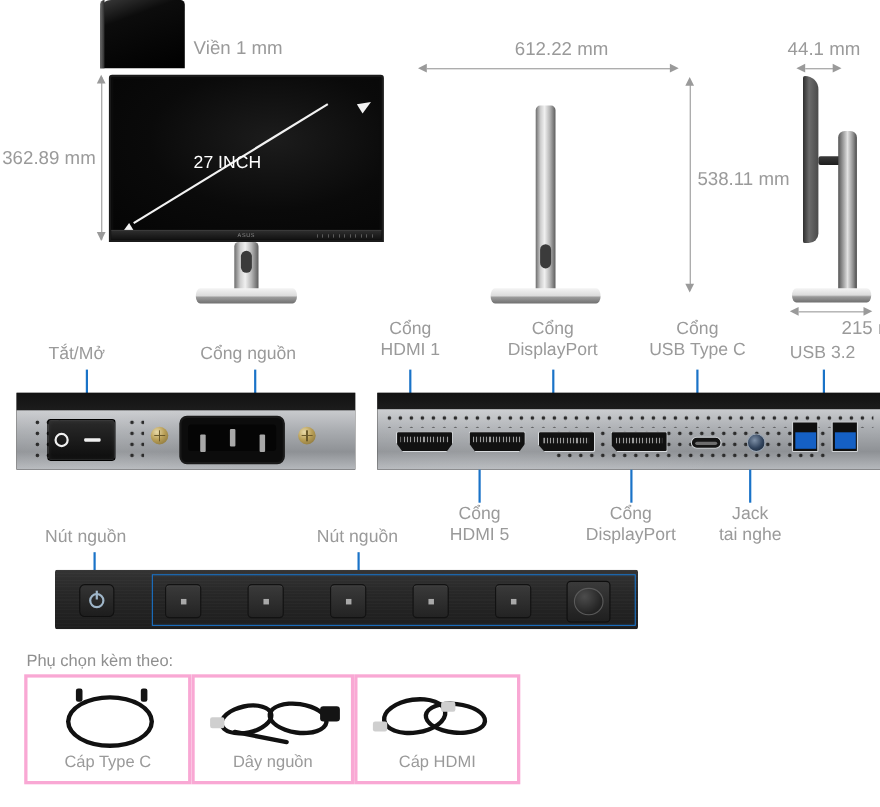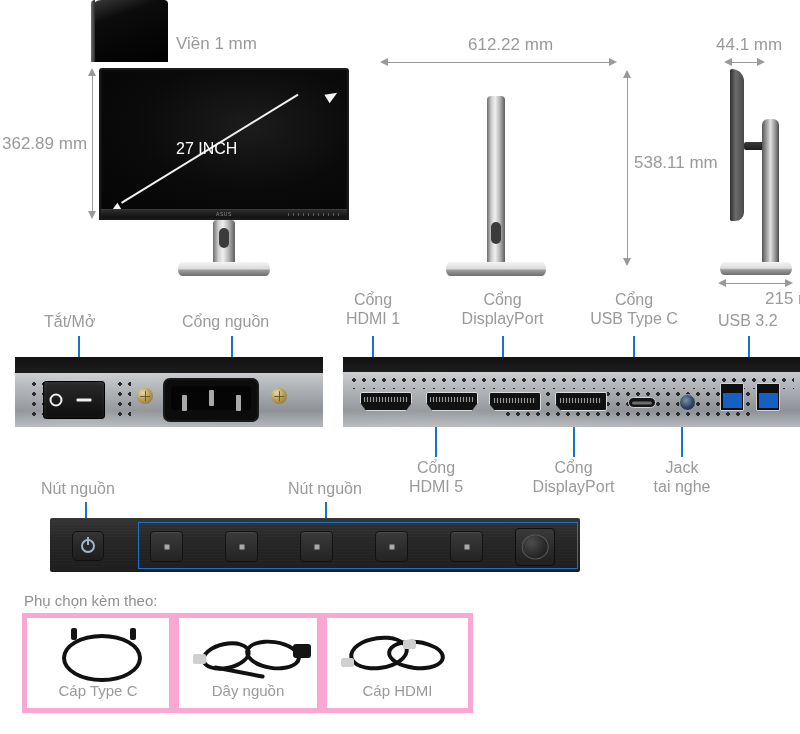--- a/index.html
+++ b/index.html
@@ -357,21 +357,21 @@
     background: radial-gradient(circle at 35% 30%, #4d4d4d, #232323 70%);
     border:1px solid #5a5a5a;
   }
 
   
   .acc-title {
     position:absolute; color:#8f8f8f; font-size:15px;
   }
   .acc-box {
     position:absolute;
-    border:5px solid #f9a8d4;
+    border:3px solid #f9a8d4;
     background:#fff;
   }
   .acc-label {
     position:absolute; left:0; right:0; bottom:9px;
     text-align:center; color:#9a9a9a; font-size:15px;
   }
   .acc-art { position:absolute; left:0; right:0; top:8px; height:62px; }
   .cable-ring {
     position:absolute; border:4px solid #111; border-radius:50%;
   }

